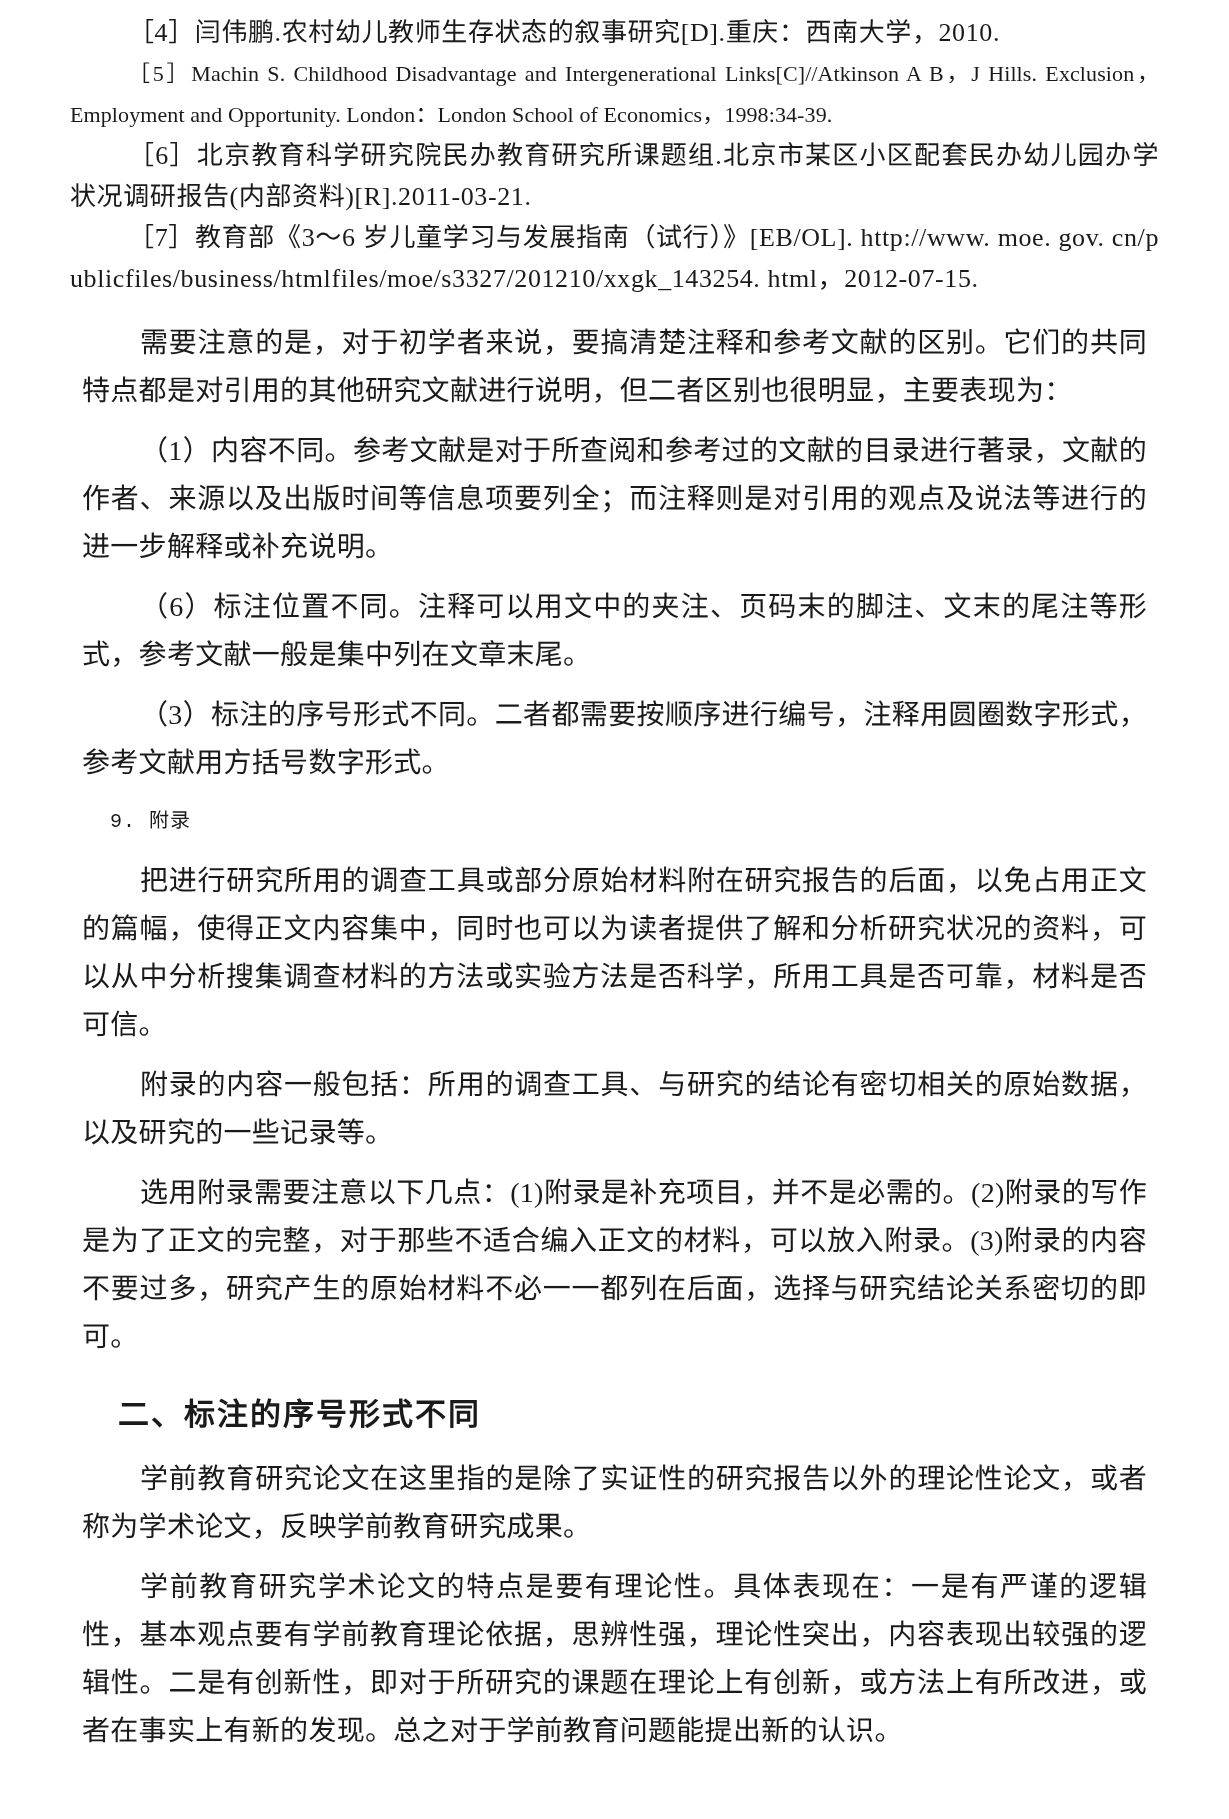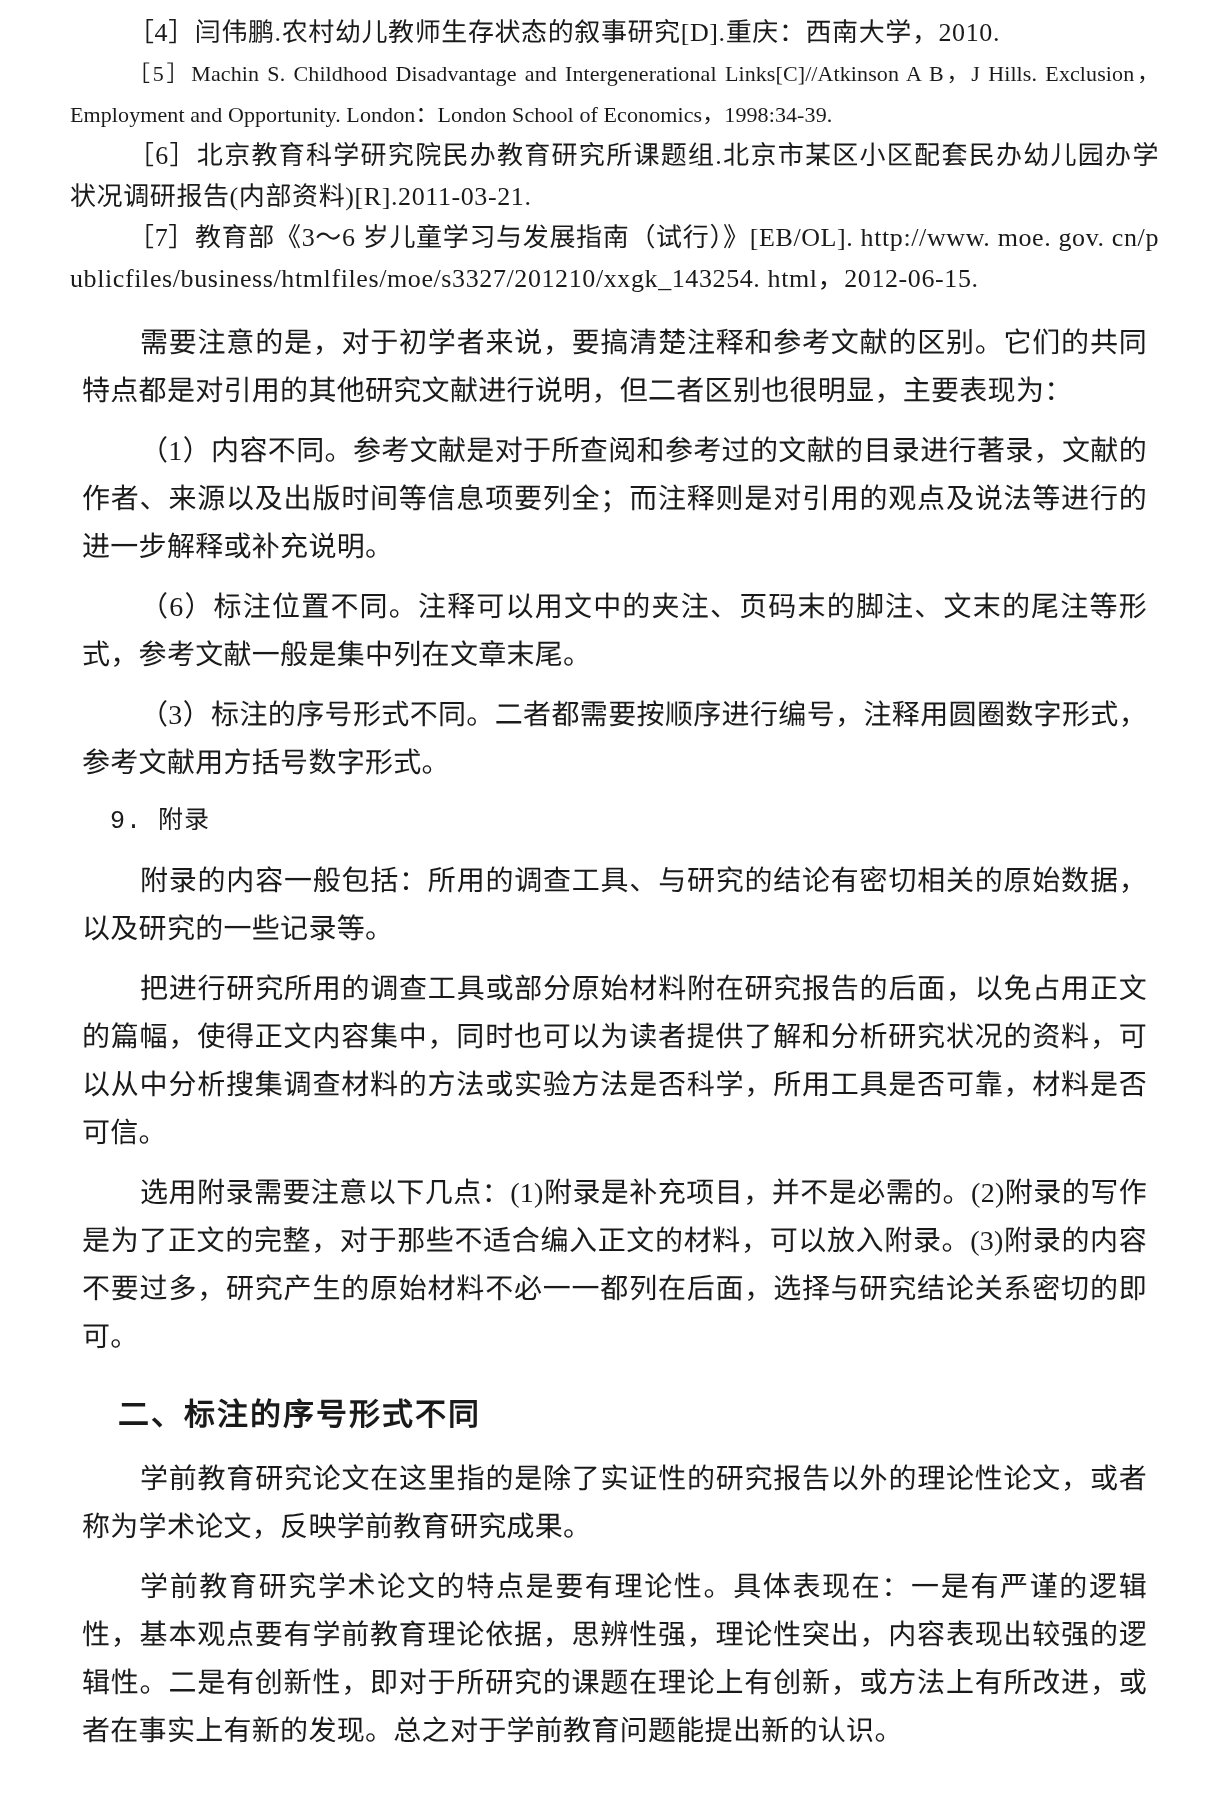--- a/index.html
+++ b/index.html
@@ -54,21 +54,21 @@
     word-break: break-all;
     margin: 12px;
     letter-spacing: 0.3px;
   }
 
   
   .gap-sm { height: 8px; }
 
   
   .subheading {
-    font-size: 25px;
+    font-size: 20px;
     line-height: 46px;
     text-indent: 40px;
     margin: 0;
     letter-spacing: 1px;
     font-family: "Liberation Mono", "DejaVu Sans Mono", monospace;
   }
 
   
   .section-heading {
     font-size: 31px;
@@ -82,34 +82,34 @@
 </style>
 </head>
 <body>
 
 <div class="page">
 
   <div class="refs">
     <p class="ref cjk">［4］闫伟鹏.农村幼儿教师生存状态的叙事研究[D].重庆：西南大学，2010.</p>
     <p class="ref latin">［5］Machin S. Childhood Disadvantage and Intergenerational Links[C]//Atkinson A B，J Hills. Exclusion，Employment and Opportunity. London：London School of Economics，1998:34-39.</p>
     <p class="ref cjk">［6］北京教育科学研究院民办教育研究所课题组.北京市某区小区配套民办幼儿园办学状况调研报告(内部资料)[R].2011-03-21.</p>
-    <p class="ref cjk">［7］教育部《3～6 岁儿童学习与发展指南（试行）》[EB/OL]. http://www. moe. gov. cn/publicfiles/business/htmlfiles/moe/s3327/201210/xxgk_143254. html，2012-06-15.</p>
+    <p class="ref cjk">［7］教育部《3～6 岁儿童学习与发展指南（试行）》[EB/OL]. http://www. moe. gov. cn/publicfiles/business/htmlfiles/moe/s3327/201210/xxgk_143254. html，2012-07-15.</p>
   </div>
 
   <div class="gap-sm"></div>
 
   <p class="para">需要注意的是，对于初学者来说，要搞清楚注释和参考文献的区别。它们的共同特点都是对引用的其他研究文献进行说明，但二者区别也很明显，主要表现为：</p>
   <p class="para">（1）内容不同。参考文献是对于所查阅和参考过的文献的目录进行著录，文献的作者、来源以及出版时间等信息项要列全；而注释则是对引用的观点及说法等进行的进一步解释或补充说明。</p>
   <p class="para">（6）标注位置不同。注释可以用文中的夹注、页码末的脚注、文末的尾注等形式，参考文献一般是集中列在文章末尾。</p>
   <p class="para">（3）标注的序号形式不同。二者都需要按顺序进行编号，注释用圆圈数字形式，参考文献用方括号数字形式。</p>
 
   <p class="subheading">9. 附录</p>
 
+  <p class="para">把进行研究所用的调查工具或部分原始材料附在研究报告的后面，以免占用正文的篇幅，使得正文内容集中，同时也可以为读者提供了解和分析研究状况的资料，可以从中分析搜集调查材料的方法或实验方法是否科学，所用工具是否可靠，材料是否可信。</p>
   <p class="para">附录的内容一般包括：所用的调查工具、与研究的结论有密切相关的原始数据，以及研究的一些记录等。</p>
-  <p class="para">把进行研究所用的调查工具或部分原始材料附在研究报告的后面，以免占用正文的篇幅，使得正文内容集中，同时也可以为读者提供了解和分析研究状况的资料，可以从中分析搜集调查材料的方法或实验方法是否科学，所用工具是否可靠，材料是否可信。</p>
   <p class="para">选用附录需要注意以下几点：(1)附录是补充项目，并不是必需的。(2)附录的写作是为了正文的完整，对于那些不适合编入正文的材料，可以放入附录。(3)附录的内容不要过多，研究产生的原始材料不必一一都列在后面，选择与研究结论关系密切的即可。</p>
 
   <h2 class="section-heading">二、标注的序号形式不同</h2>
 
   <p class="para">学前教育研究论文在这里指的是除了实证性的研究报告以外的理论性论文，或者称为学术论文，反映学前教育研究成果。</p>
   <p class="para">学前教育研究学术论文的特点是要有理论性。具体表现在：一是有严谨的逻辑性，基本观点要有学前教育理论依据，思辨性强，理论性突出，内容表现出较强的逻辑性。二是有创新性，即对于所研究的课题在理论上有创新，或方法上有所改进，或者在事实上有新的发现。总之对于学前教育问题能提出新的认识。</p>
 
 </div>
 
 </body></html>

